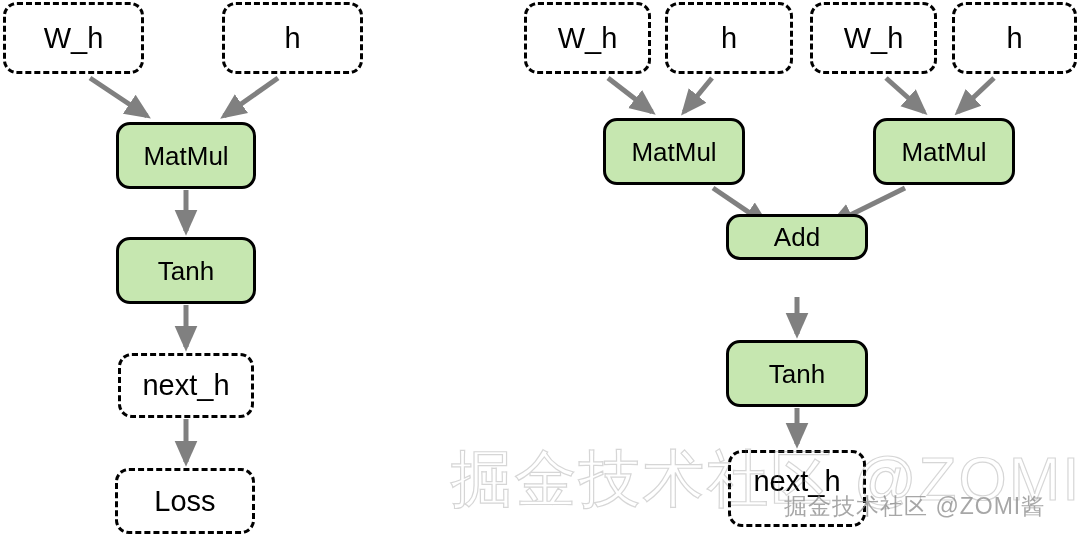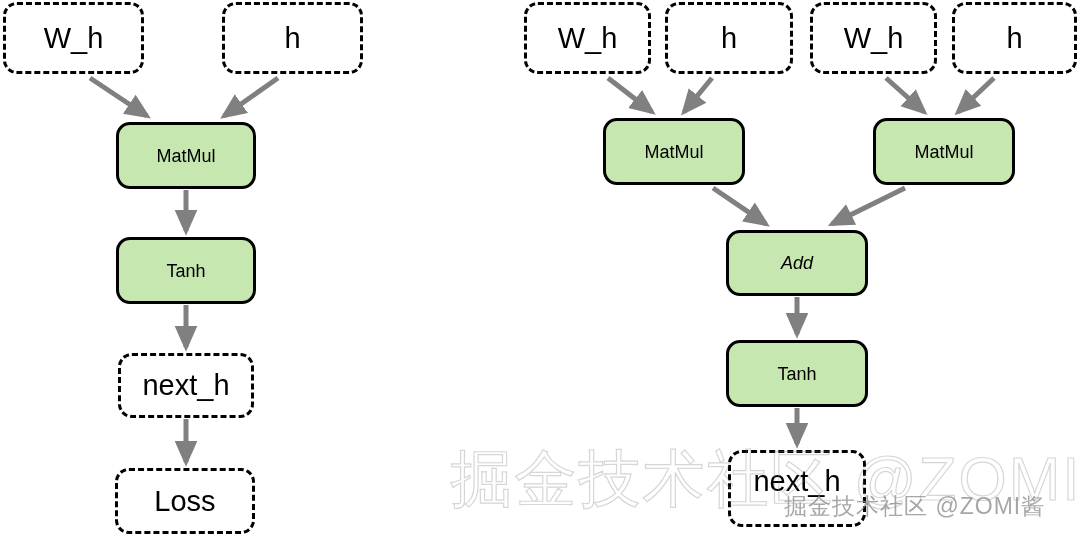--- a/index.html
+++ b/index.html
@@ -37,21 +37,21 @@
   .node-var {
     border: 3px dashed #000000;
     border-radius: 14px;
     background: #ffffff;
     font-size: 29px;
   }
   .node-op {
     border: 3px solid #000000;
     border-radius: 14px;
     background: #c6e7b0;
-    font-size: 18px;
+    font-size: 26px;
   }
   .watermark {
     position: absolute;
     white-space: nowrap;
     color: #8a8a8a;
     opacity: 0.75;
     font-size: 23px;
     letter-spacing: 1px;
     pointer-events: none;
   }
@@ -127,21 +127,21 @@
   </div>
   <div class="node node-var" style="left:952px; top:2px; width:125px; height:72px;">
     <span>h</span>
   </div>
   <div class="node node-op" style="left:603px; top:118px; width:142px; height:67px;">
     <span>MatMul</span>
   </div>
   <div class="node node-op" style="left:873px; top:118px; width:142px; height:67px;">
     <span>MatMul</span>
   </div>
-  <div class="node node-op" style="left:726px; top:230px; width:142px; height:66px;font-style:italic;">
+  <div class="node node-op" style="left:726px; top:214px; width:142px; height:46px;">
     <span>Add</span>
   </div>
   <div class="node node-op" style="left:726px; top:340px; width:142px; height:67px;">
     <span>Tanh</span>
   </div>
   <div class="node node-var" style="left:728px; top:450px; width:138px; height:77px; align-items:flex-start; padding-top:14px;">
     <span>next_h</span>
   </div>
 
   <div class="watermark-ghost" style="left:798px; top:437px; transform: translateX(-50%);">掘金技术社区 @ZOMI酱</div>

